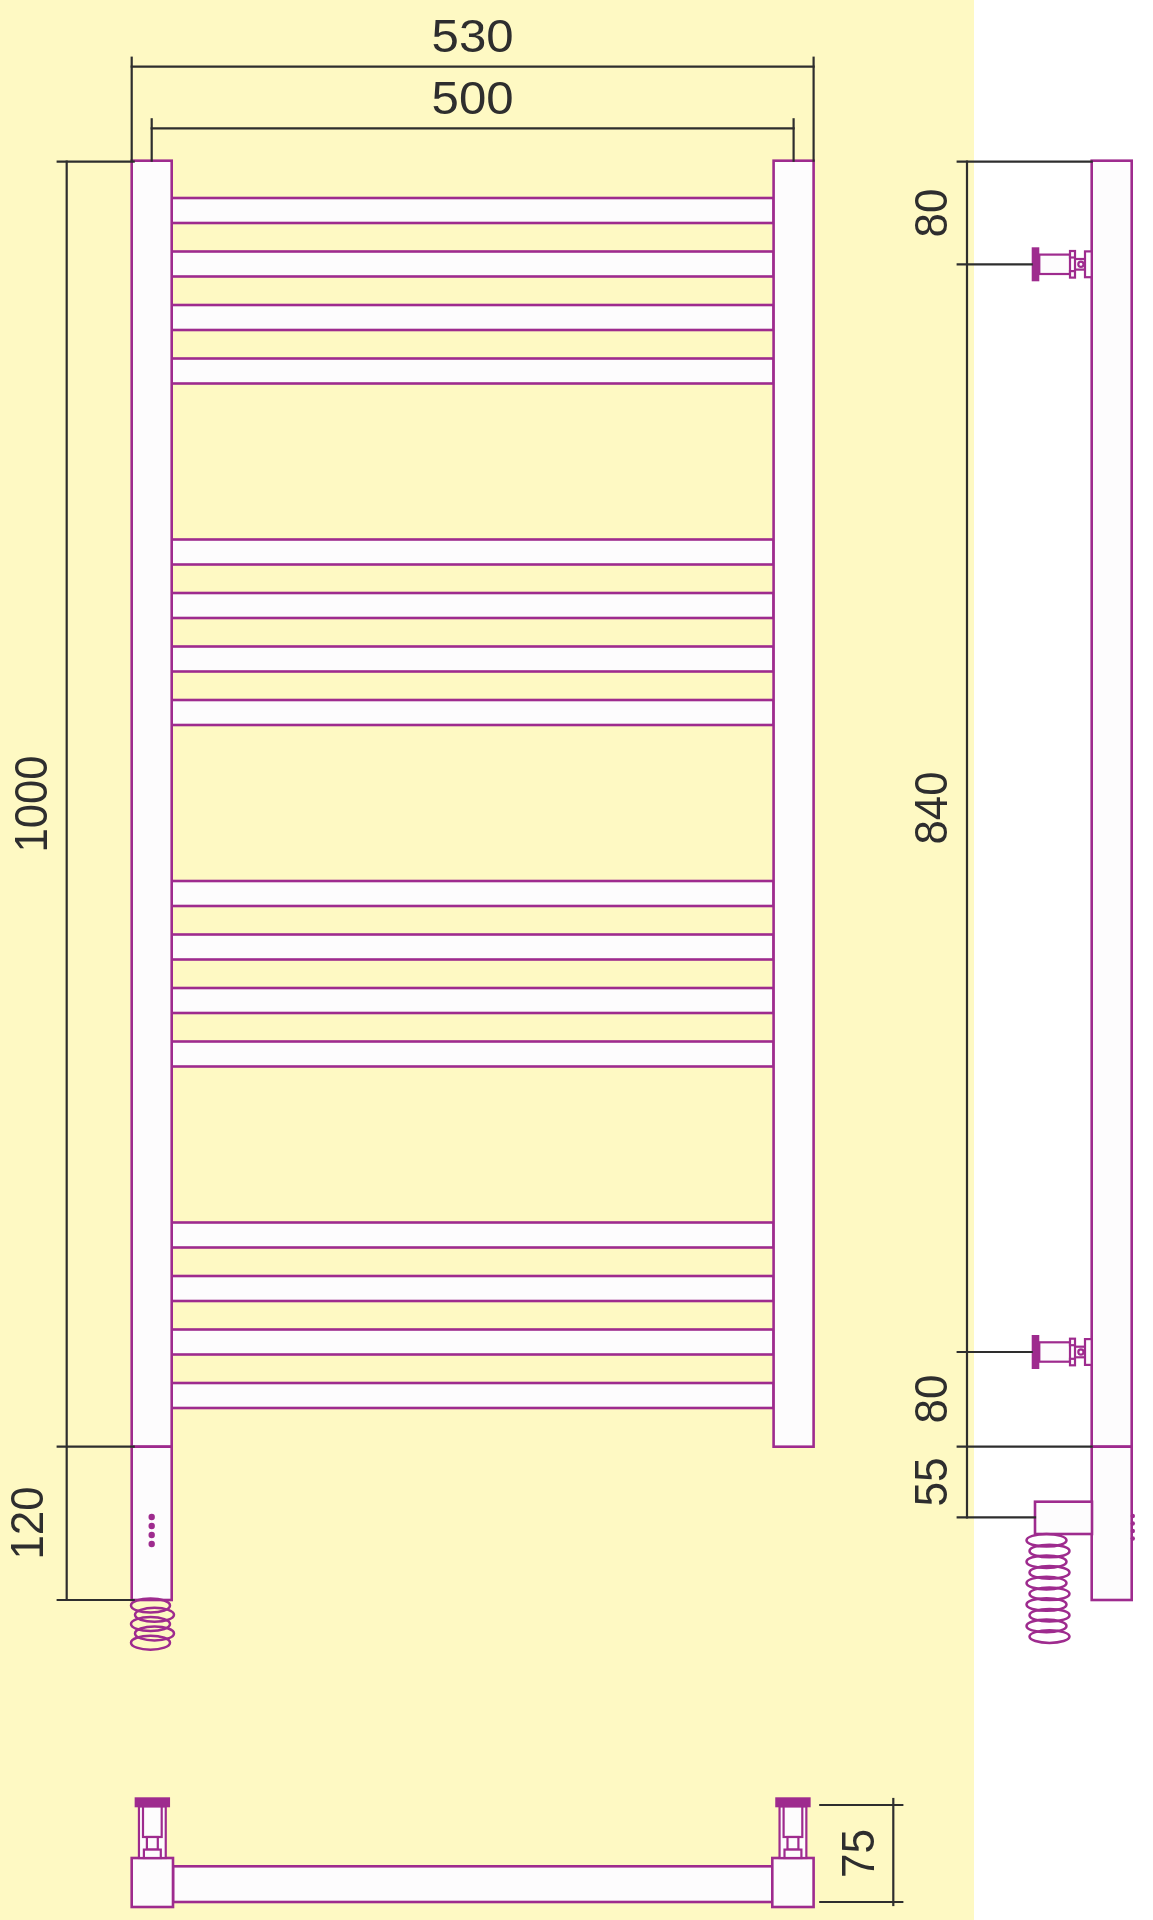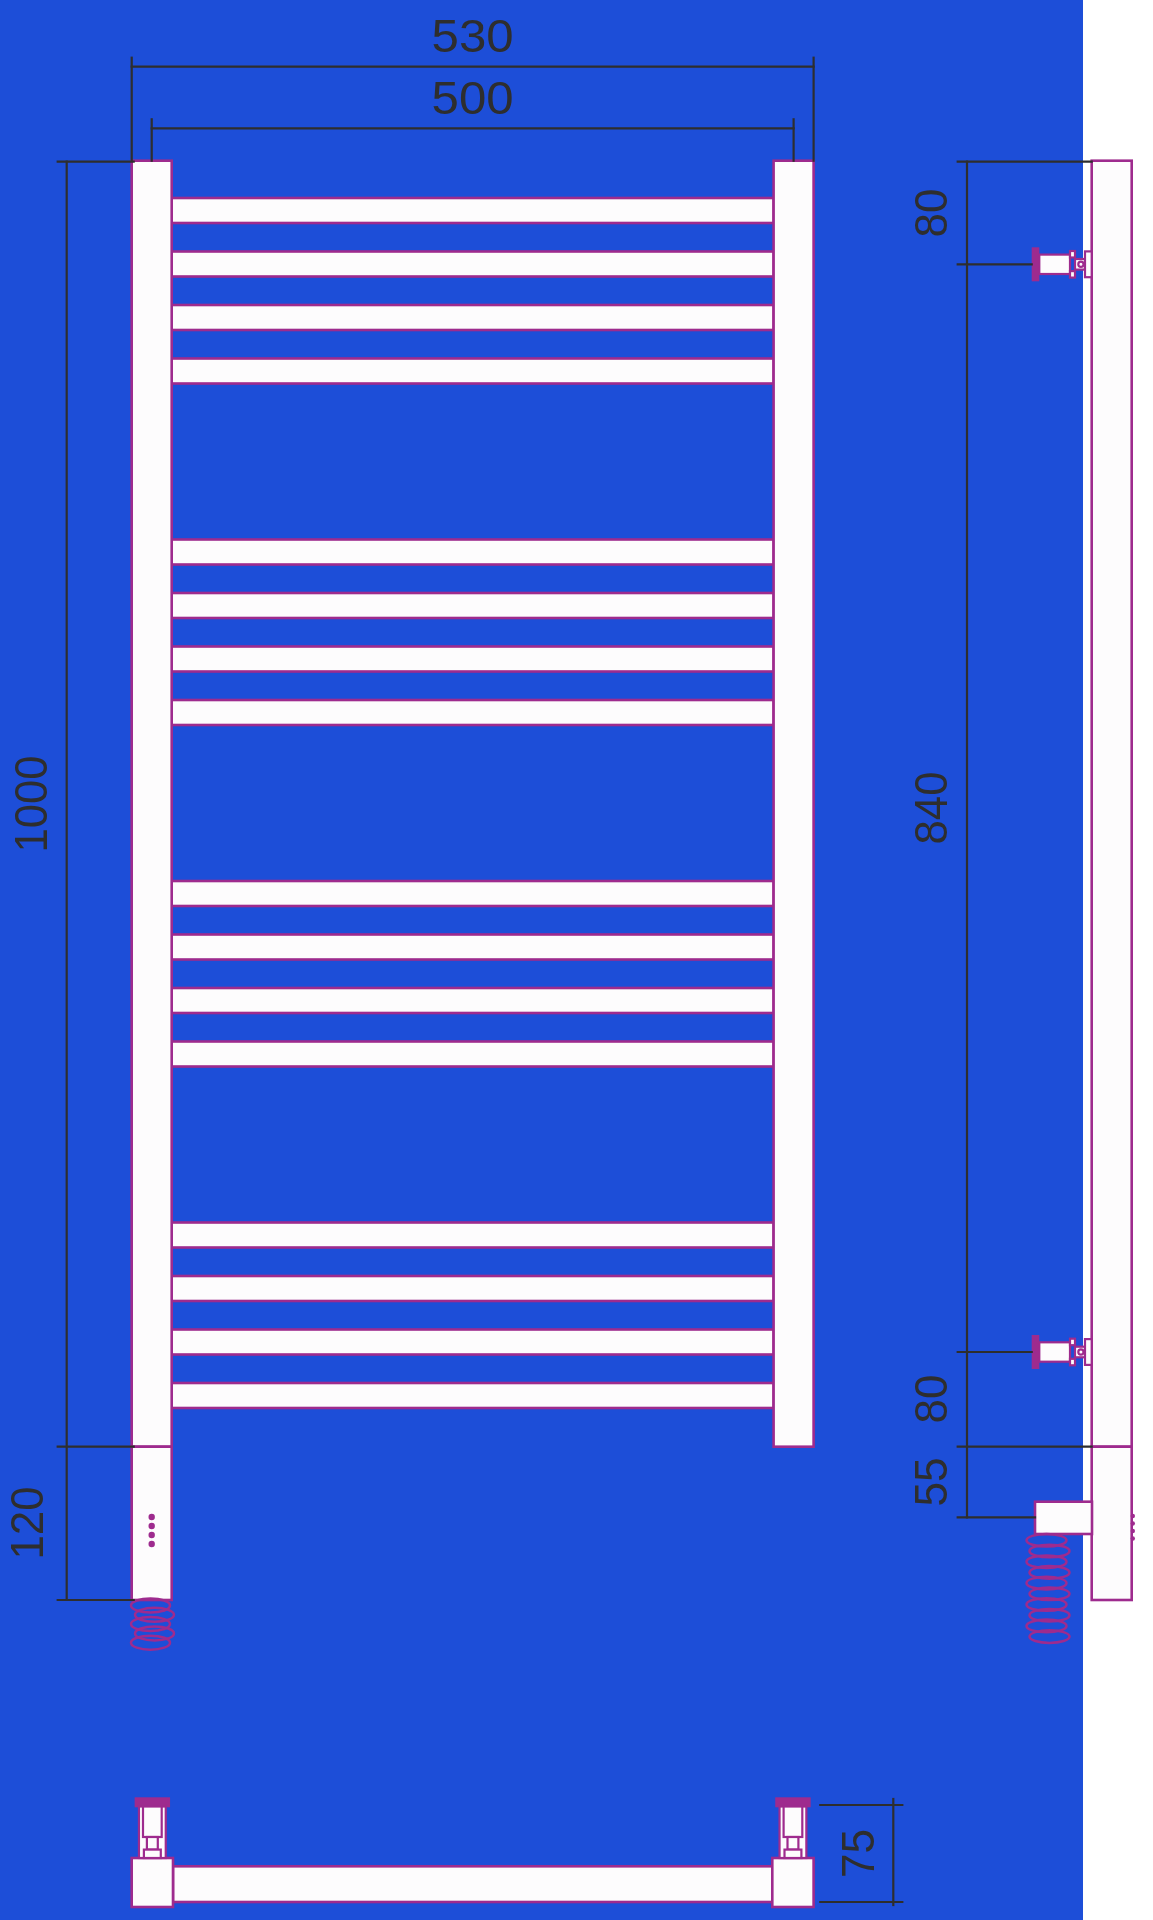--- a/index.html
+++ b/index.html
@@ -1,16 +1,16 @@
 <!DOCTYPE html>
 <html><head>
 <meta charset="utf-8">
 <style>
   html,body{margin:0;padding:0;background:#ffffff;}
-  .canvas-wrap{width:1083px;height:1920px;background:#1d4ed8;position:relative;text-align:center;}
+  .canvas-wrap{width:974px;height:1920px;background:#fef9c3;position:relative;text-align:center;}
   svg{display:block;}
   .m-rect{stroke:#9E2B8E;stroke-width:2.6;fill:#FDFCFD;}
   .m-solid{fill:#9E2B8E;stroke:none;}
   .m-thin{stroke:#9E2B8E;stroke-width:2.2;fill:#FDFCFD;}
   .coil{stroke:#9E2B8E;stroke-width:2.5;fill:none;}
   .d-line{stroke:#2E2E2E;stroke-width:2.2;fill:none;stroke-linecap:square;}
   .dim-text{font-family:"Liberation Sans", sans-serif;font-size:46px;fill:#2E2E2E;}
 </style>
 </head>
 <body>

